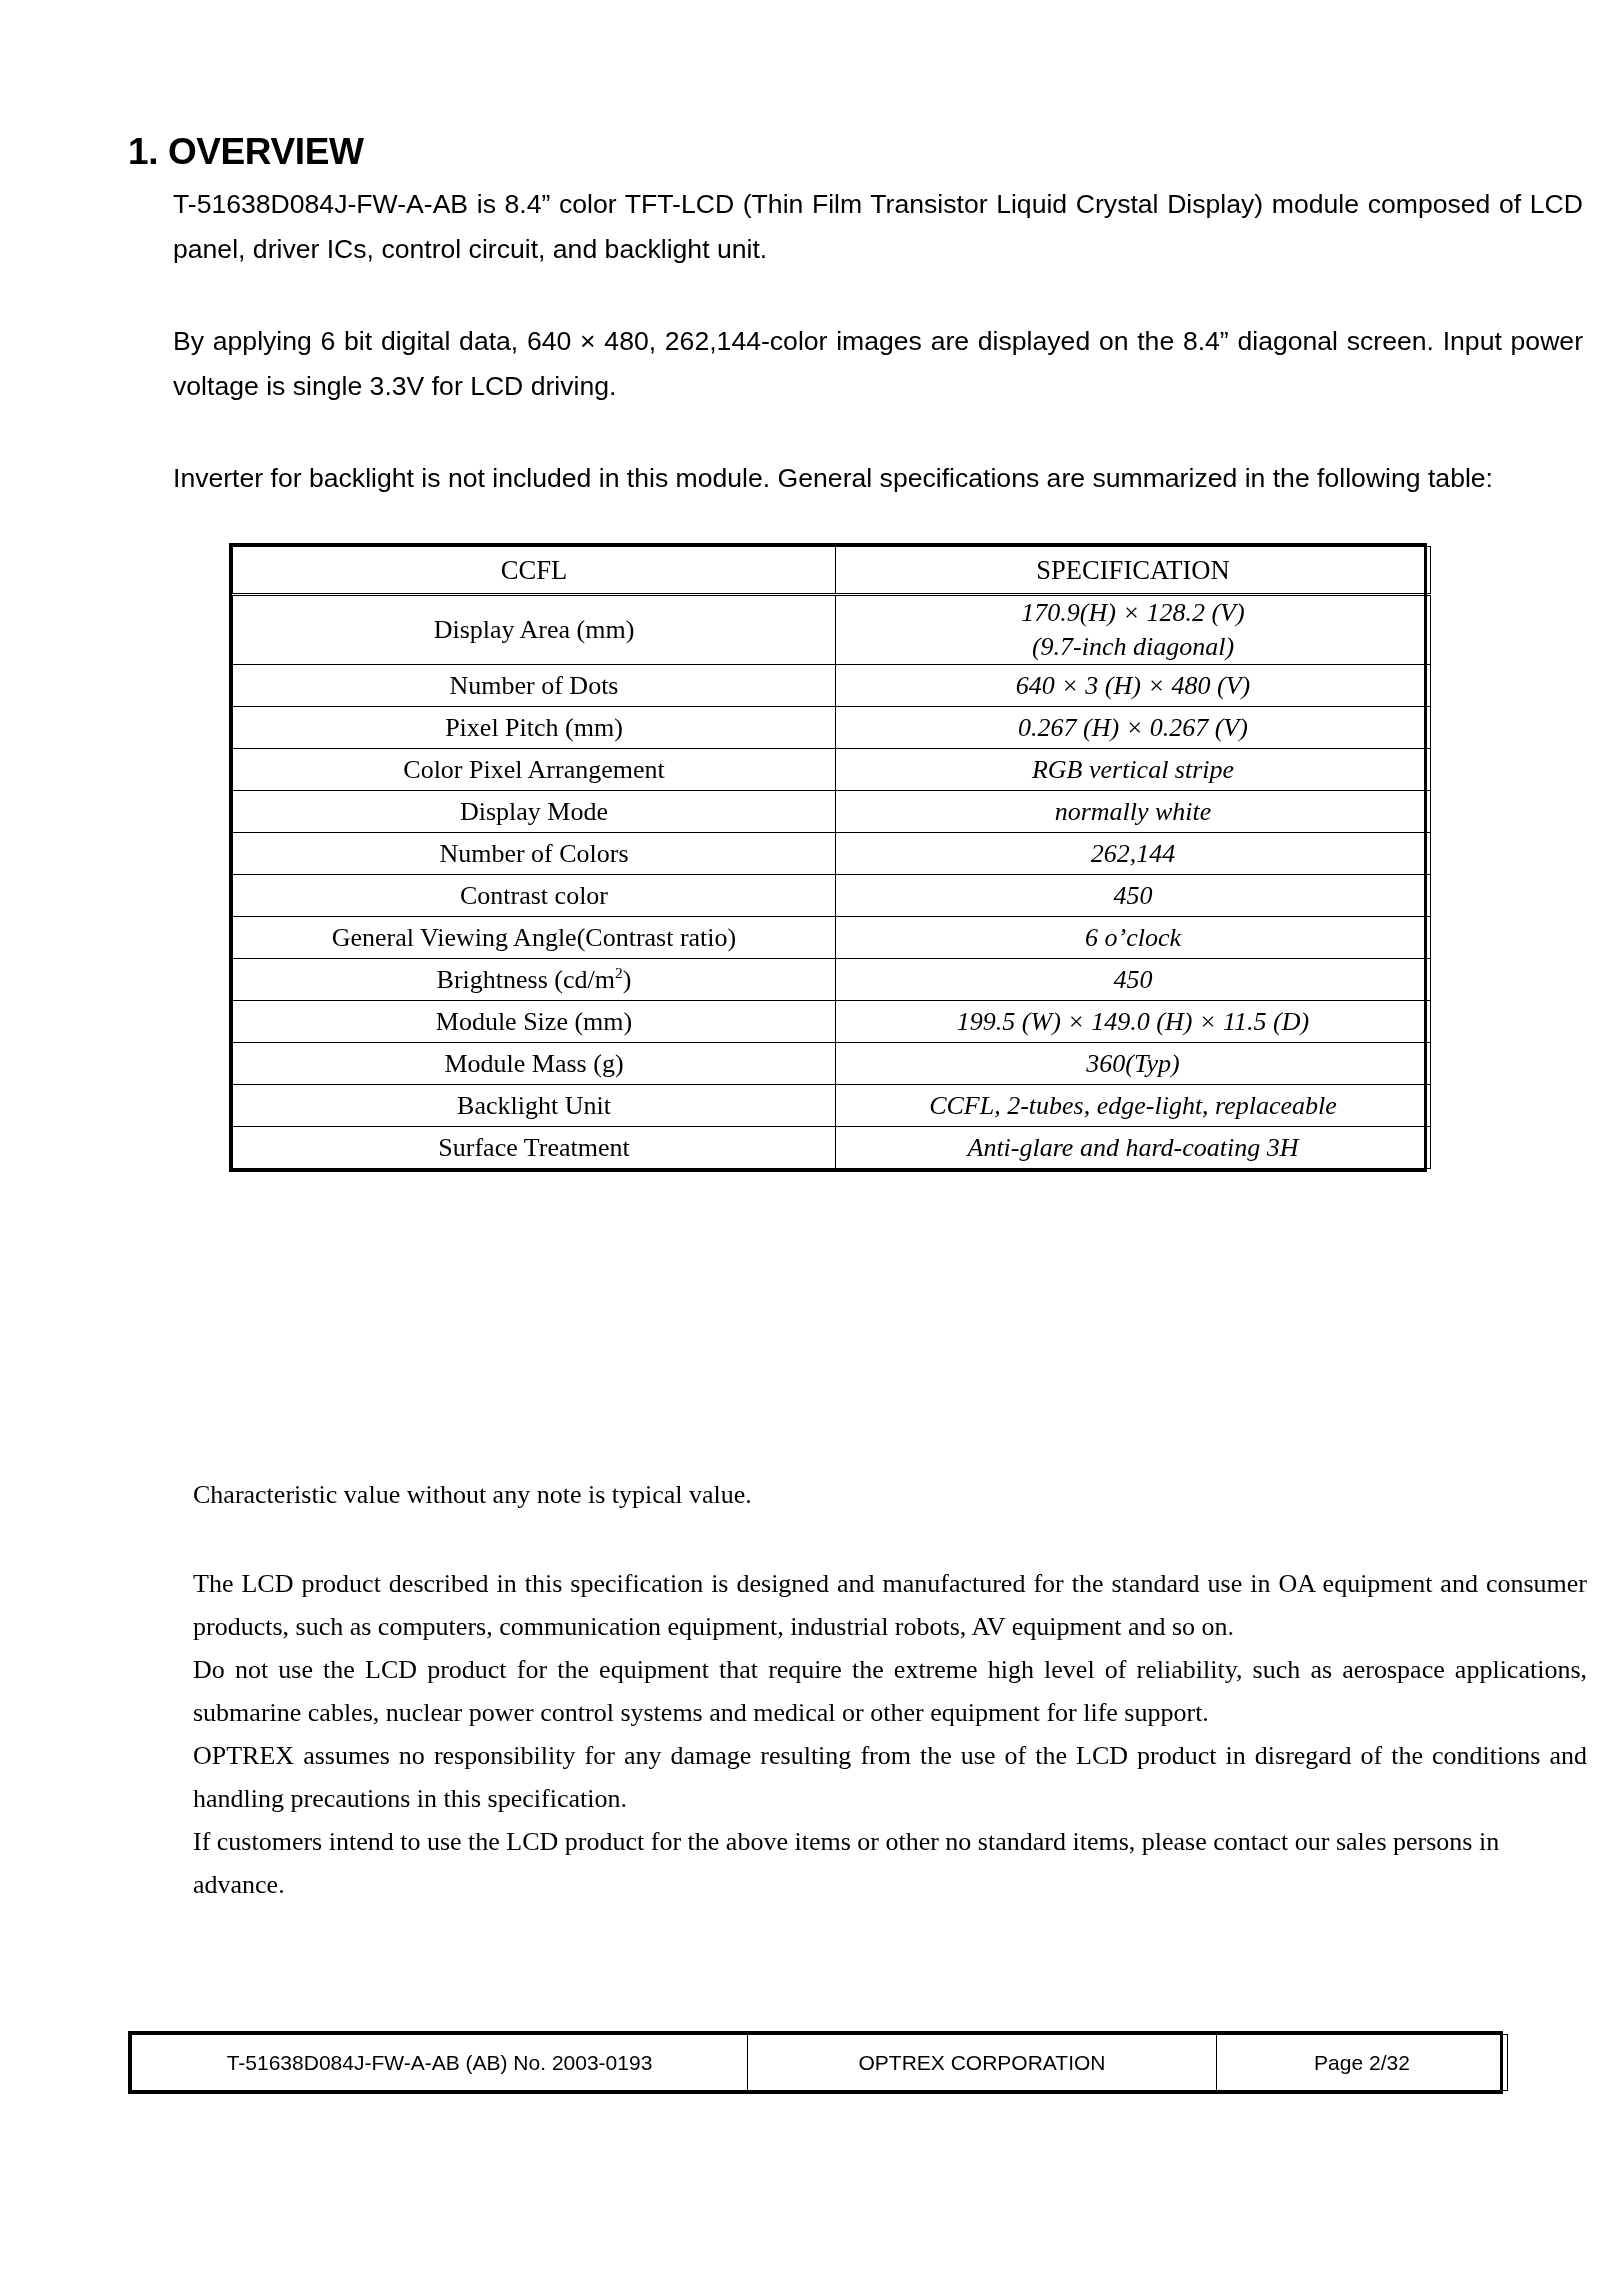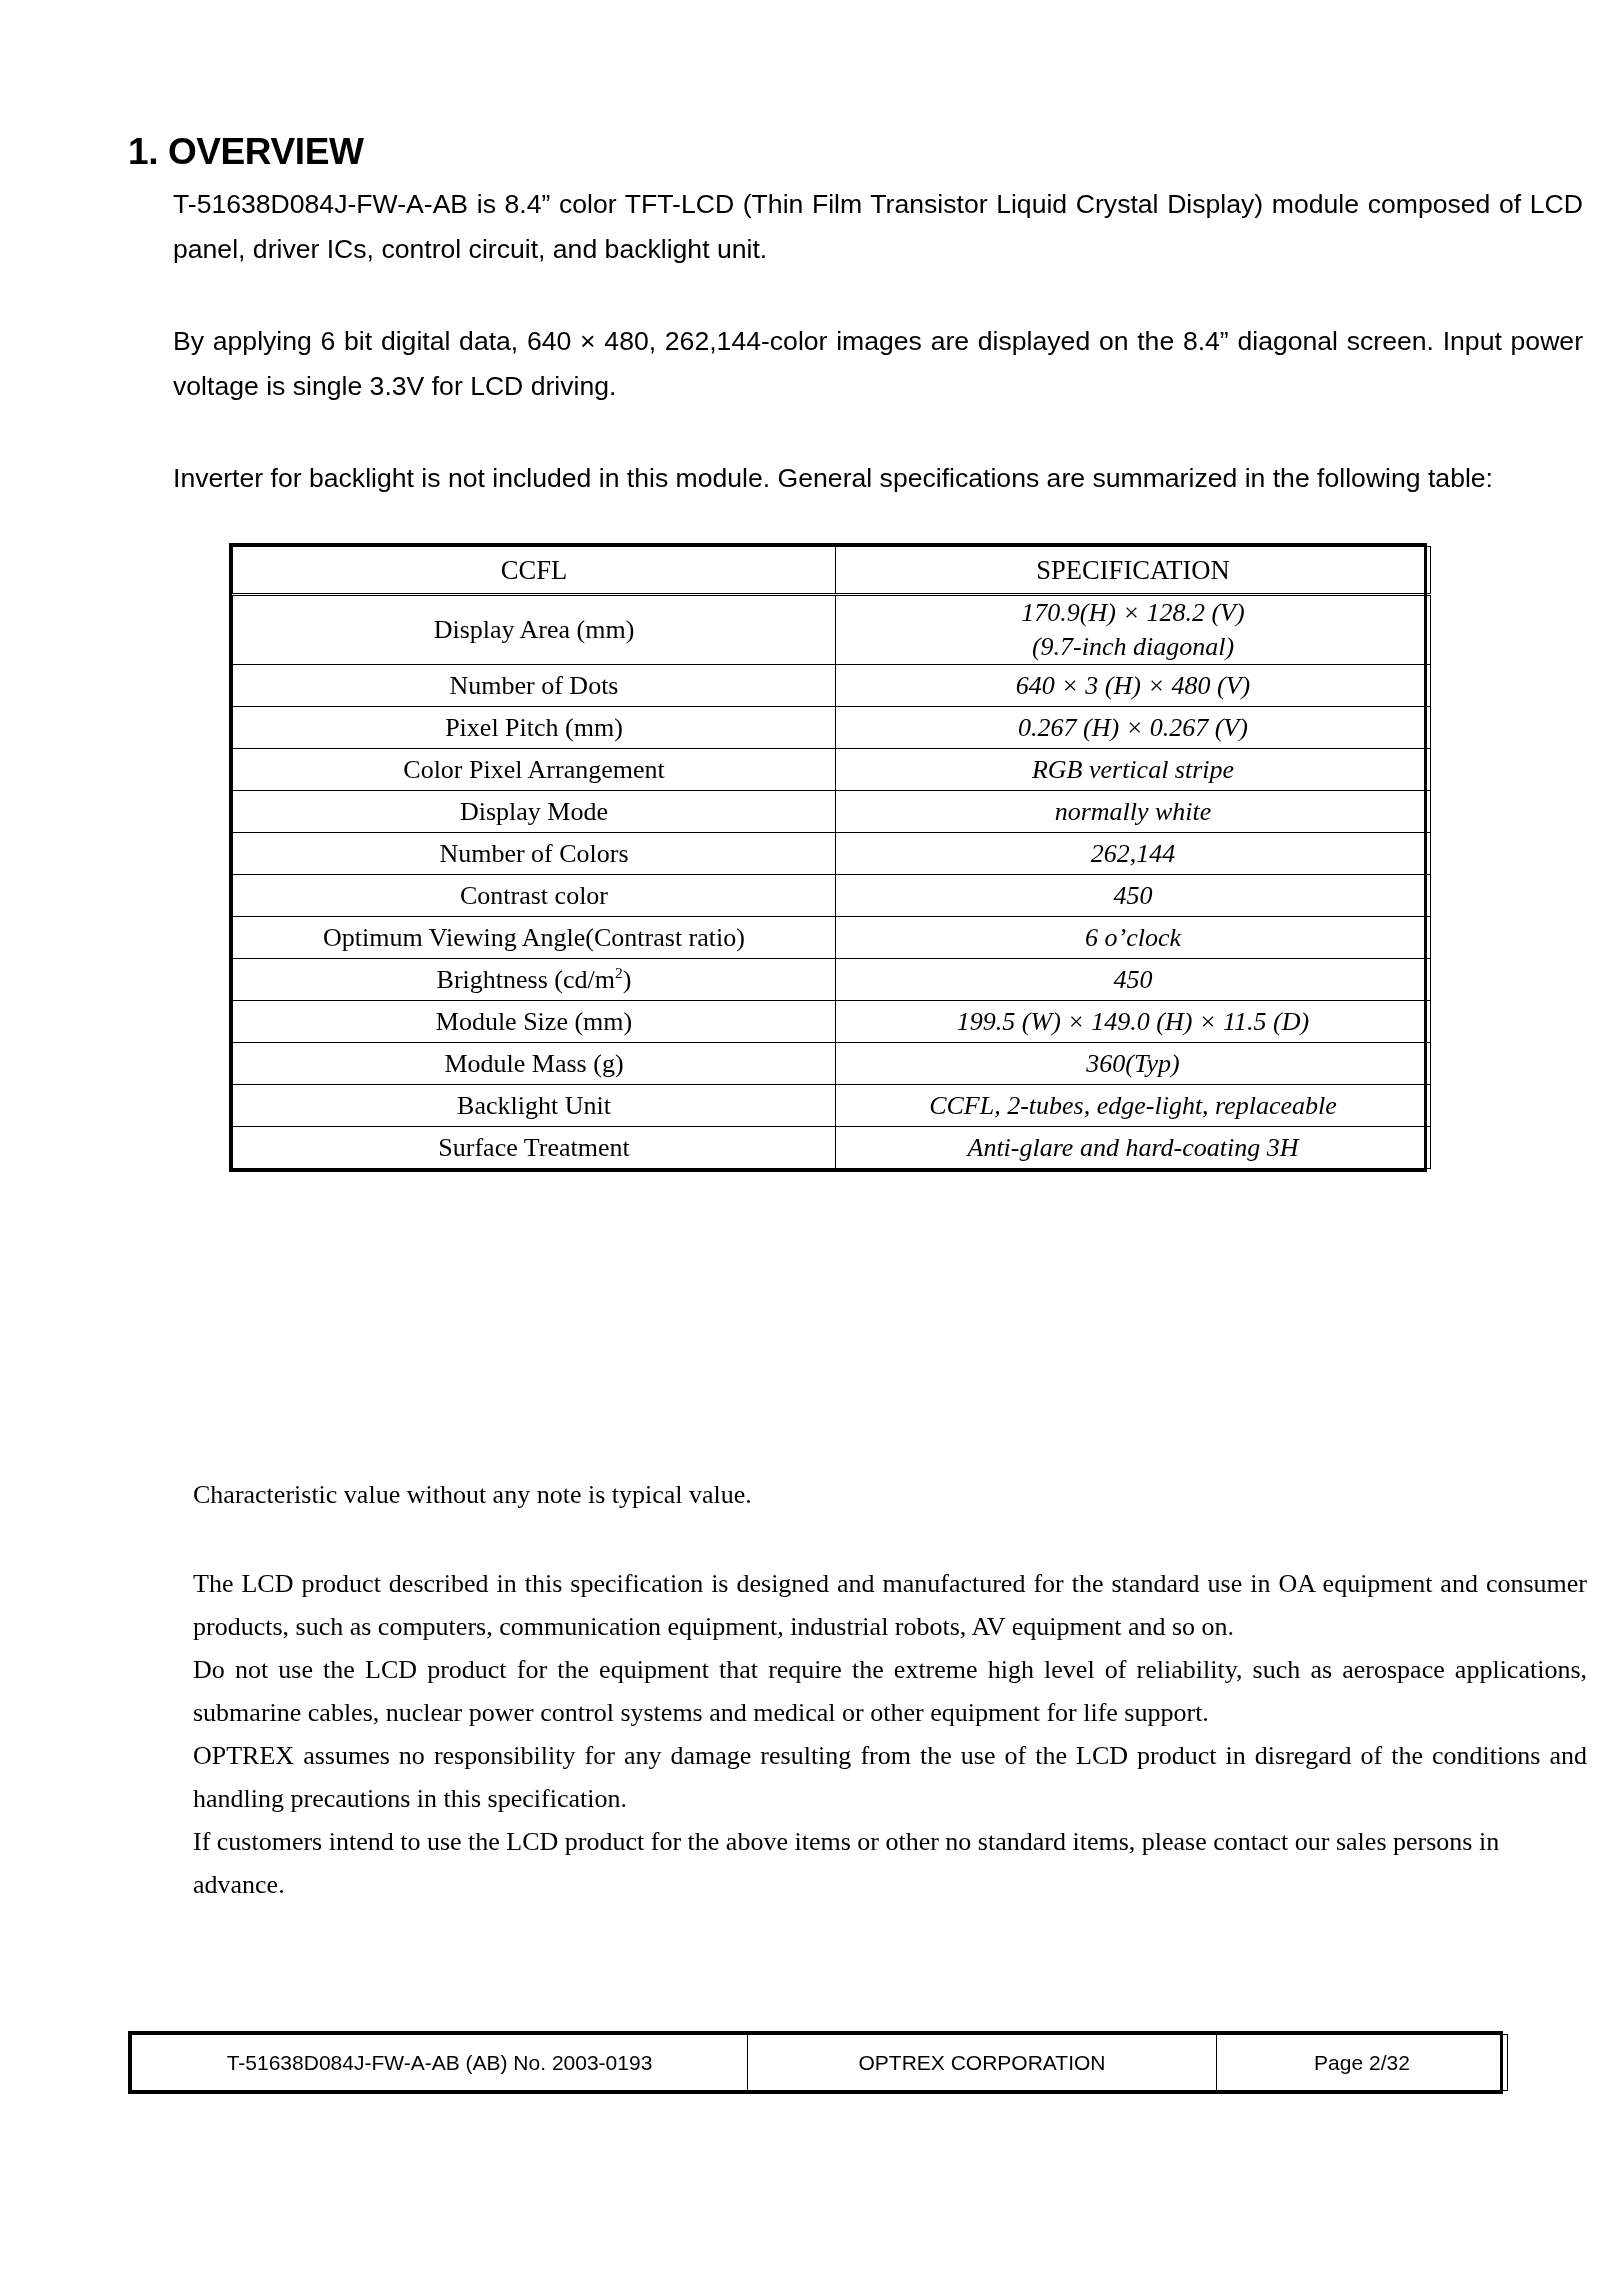--- a/index.html
+++ b/index.html
@@ -217,21 +217,21 @@
             <td class="item-cell">Number of Colors</td>
             <td class="spec-cell">262,144</td>
           </tr>
 
           <tr>
             <td class="item-cell">Contrast color</td>
             <td class="spec-cell">450</td>
           </tr>
 
           <tr>
-            <td class="item-cell">Optimum Viewing Angle(Contrast ratio)</td>
+            <td class="item-cell">General Viewing Angle(Contrast ratio)</td>
             <td class="spec-cell">6 o’clock</td>
           </tr>
 
           <tr>
             <td class="item-cell"><span>Brightness (cd/m</span><sup class="sq">2</sup><span>)</span></td>
             <td class="spec-cell">450</td>
           </tr>
 
           <tr>
             <td class="item-cell">Module Size (mm)</td>

